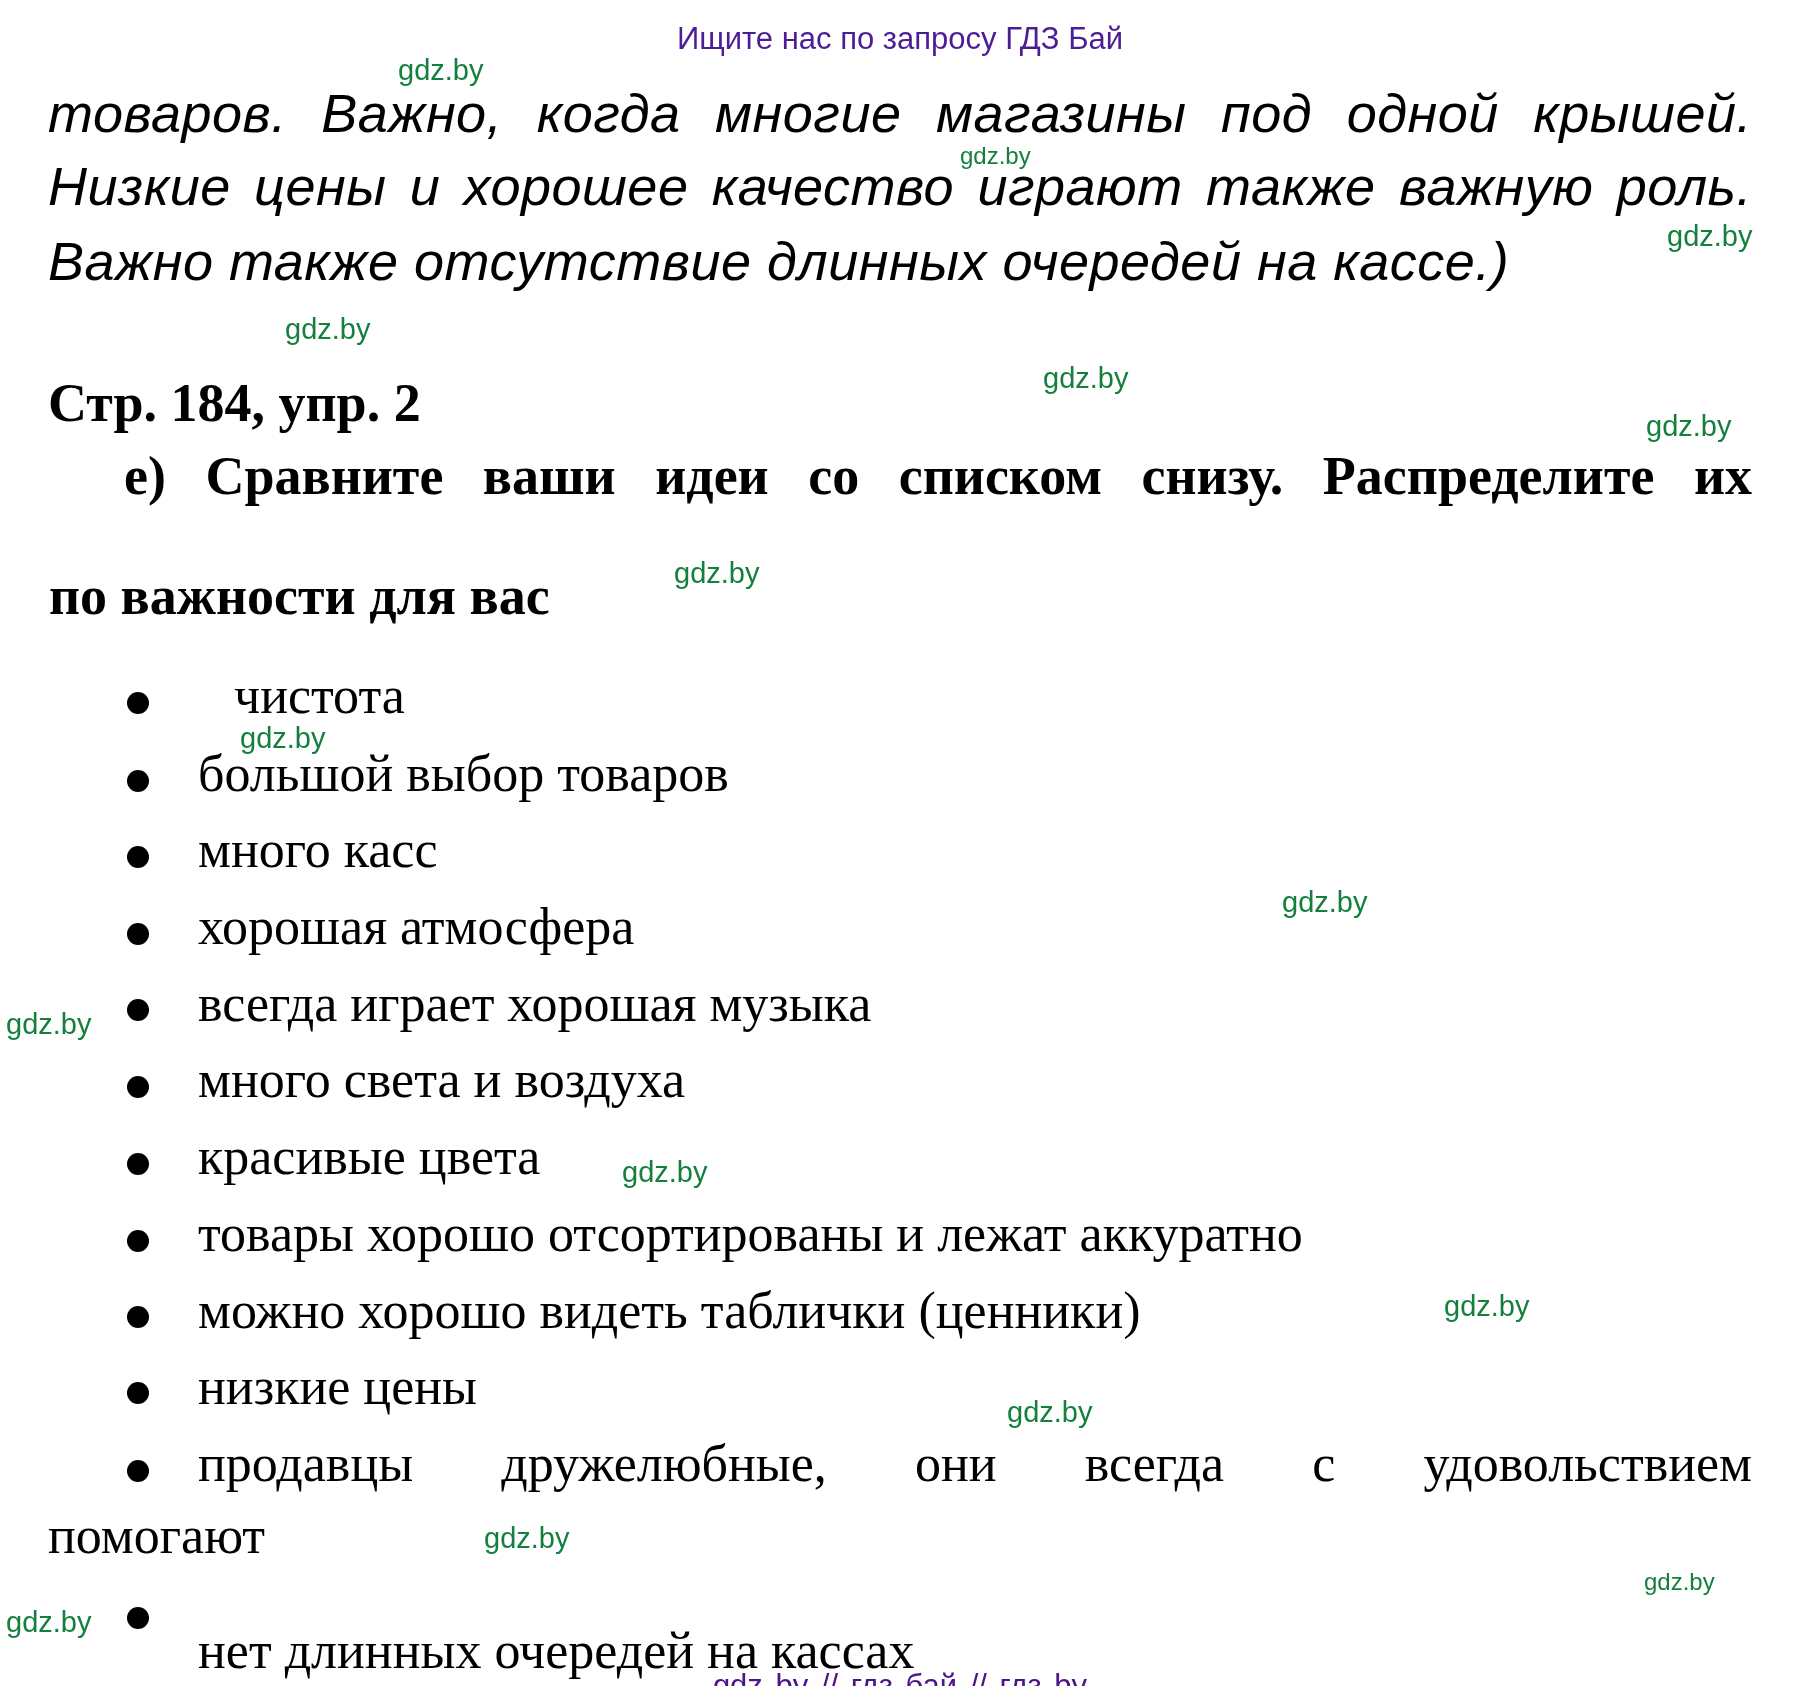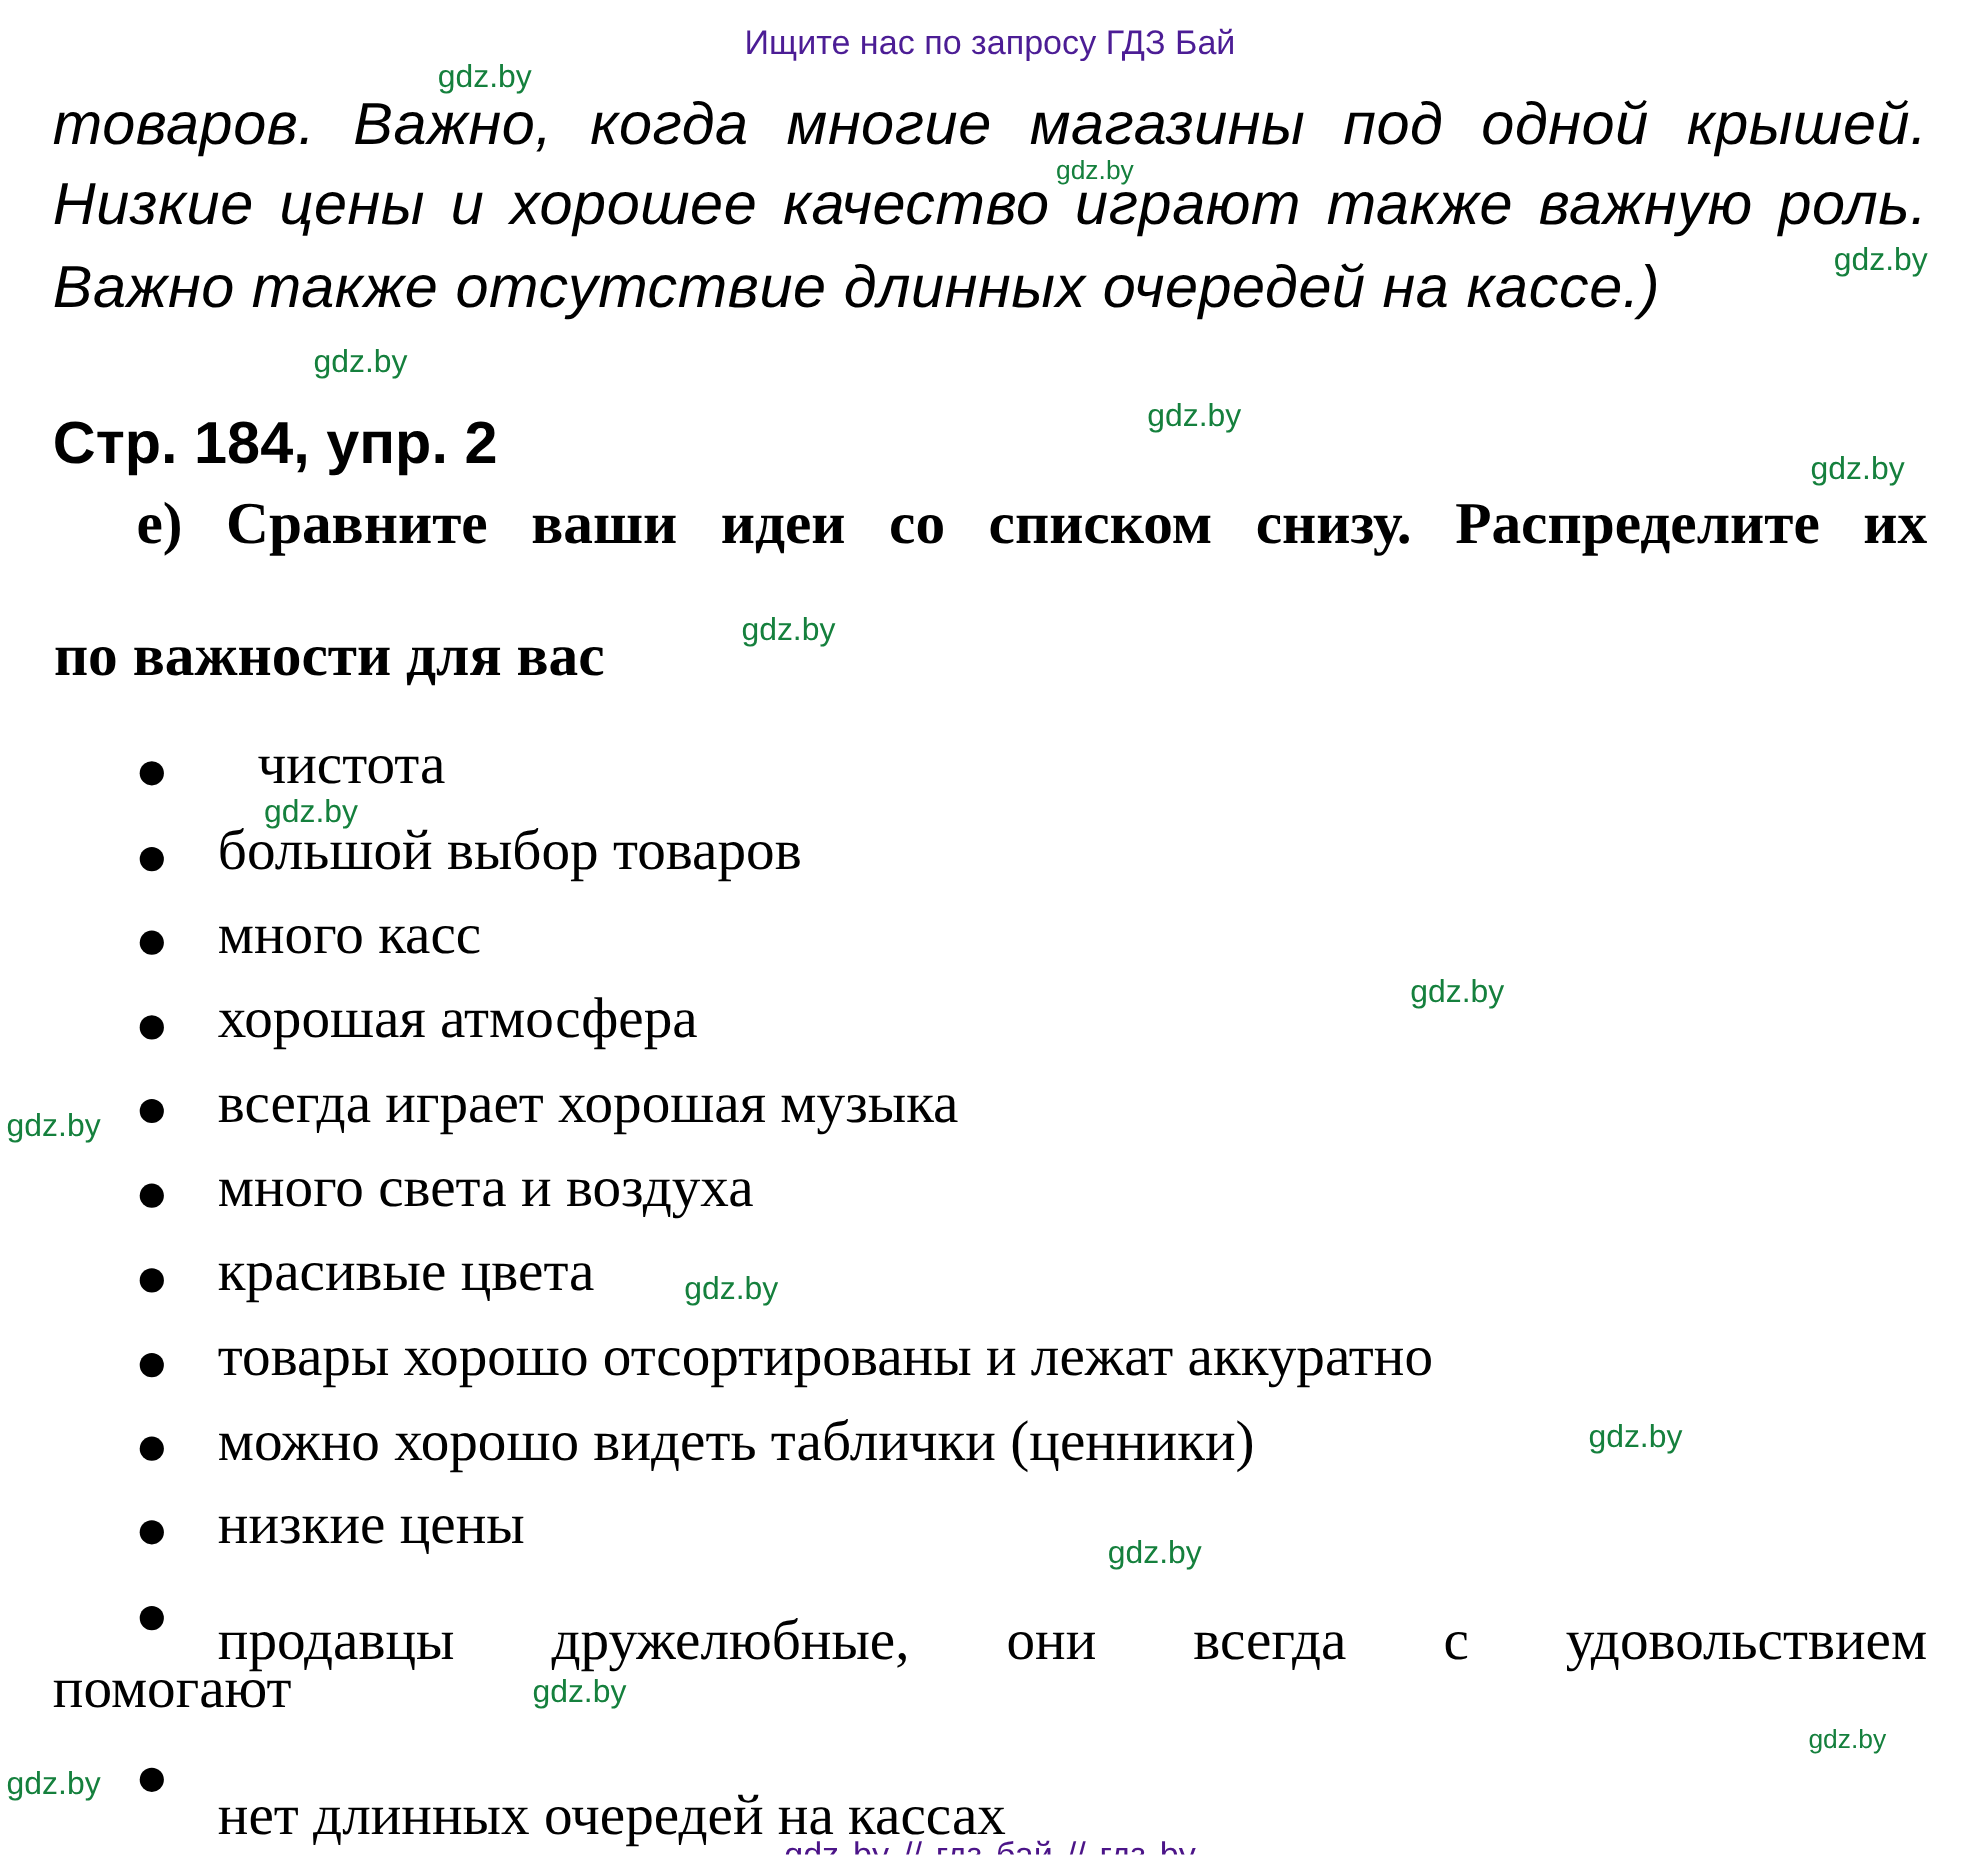--- a/index.html
+++ b/index.html
@@ -1,21 +1,21 @@
 <!DOCTYPE html>
 <html><head>
 <meta charset="utf-8">
 <style>
   html, body { margin: 0; padding: 0; background: #ffffff; }
   body { width: 1800px; height: 1686px; position: relative; overflow: hidden; }
   .abs { position: absolute; white-space: nowrap; }
   .top-banner { left: 0; width: 1800px; top: 0; text-align: center; font-family: "Liberation Sans", sans-serif; font-size: 31px; line-height: 34px; color: #4c1d95; margin-top: 22px; }
   .italic-line { left: 48px; width: 1704px; font-family: Liberation Sans, sans-serif; font-style: italic; font-size: 54px; color: #000; text-align: justify; text-align-last: justify; white-space: nowrap; letter-spacing: 0.5px; }
   .italic-line.last { text-align-last: left; width: auto; }
-  .heading { left: 48px; font-family: Liberation Sans, sans-serif; font-weight: bold; font-size: 54px; color: #000; }
+  .heading { left: 48px; font-family: Liberation Serif, serif; font-weight: bold; font-size: 54px; color: #000; }
   .task { font-family: "Liberation Serif", serif; font-weight: bold; font-size: 54px; color: #000; }
   .task-line1 { left: 124px; width: 1628px; text-align: justify; text-align-last: justify; }
   .task-line2 { left: 49px; margin-top: 47px; }
   .bullet { left: 127px; width: 22px; height: 22px; border-radius: 50%; background: #000; }
   .item { left: 198px; font-family: "Liberation Serif", serif; font-size: 52px; color: #000; }
   .item-wide { left: 198px; width: 1554px; text-align: justify; text-align-last: justify; font-family: "Liberation Serif", serif; font-size: 52px; color: #000; }
   .item-cont { left: 48px; font-family: "Liberation Serif", serif; font-size: 52px; color: #000; }
   .wm { font-family: "Liberation Sans", sans-serif; font-size: 29px; color: #15803d; }
   .wm.small { font-size: 24px; }
   .footer { left: 0; width: 1800px; top: 1668px; text-align: center; font-family: "Liberation Sans", sans-serif; font-size: 31px; color: #4b1488; word-spacing: 4px; }
@@ -70,21 +70,21 @@
 
 <div class="abs bullet" style="top:1306px;"></div>
 <div class="abs item" style="top:1281px;">можно хорошо видеть таблички (ценники)</div>
 <div class="abs wm" style="left:1444px;top:1290px;">gdz.by</div>
 
 <div class="abs bullet" style="top:1382px;"></div>
 <div class="abs item" style="top:1357px;">низкие цены</div>
 <div class="abs wm" style="left:1007px;top:1396px;">gdz.by</div>
 
 <div class="abs bullet" style="top:1460px;"></div>
-<div class="abs item-wide" style="top:1434px;margin-top:28px;">продавцы дружелюбные, они всегда с удовольствием</div>
+<div class="abs item-wide" style="top:1434px;">продавцы дружелюбные, они всегда с удовольствием</div>
 <div class="abs item-cont" style="top:1506px;">помогают</div>
 <div class="abs wm" style="left:484px;top:1522px;">gdz.by</div>
 <div class="abs wm small" style="left:1644px;top:1568px;">gdz.by</div>
 
 <div class="abs wm" style="left:6px;top:1606px;">gdz.by</div>
 <div class="abs bullet" style="top:1607px;"></div>
 <div class="abs item" style="top:1581px;margin-top:40px;">нет длинных очередей на кассах</div>
 
 <div class="abs footer">gdz by  //  гдз бай  //  гдз by</div>
 

